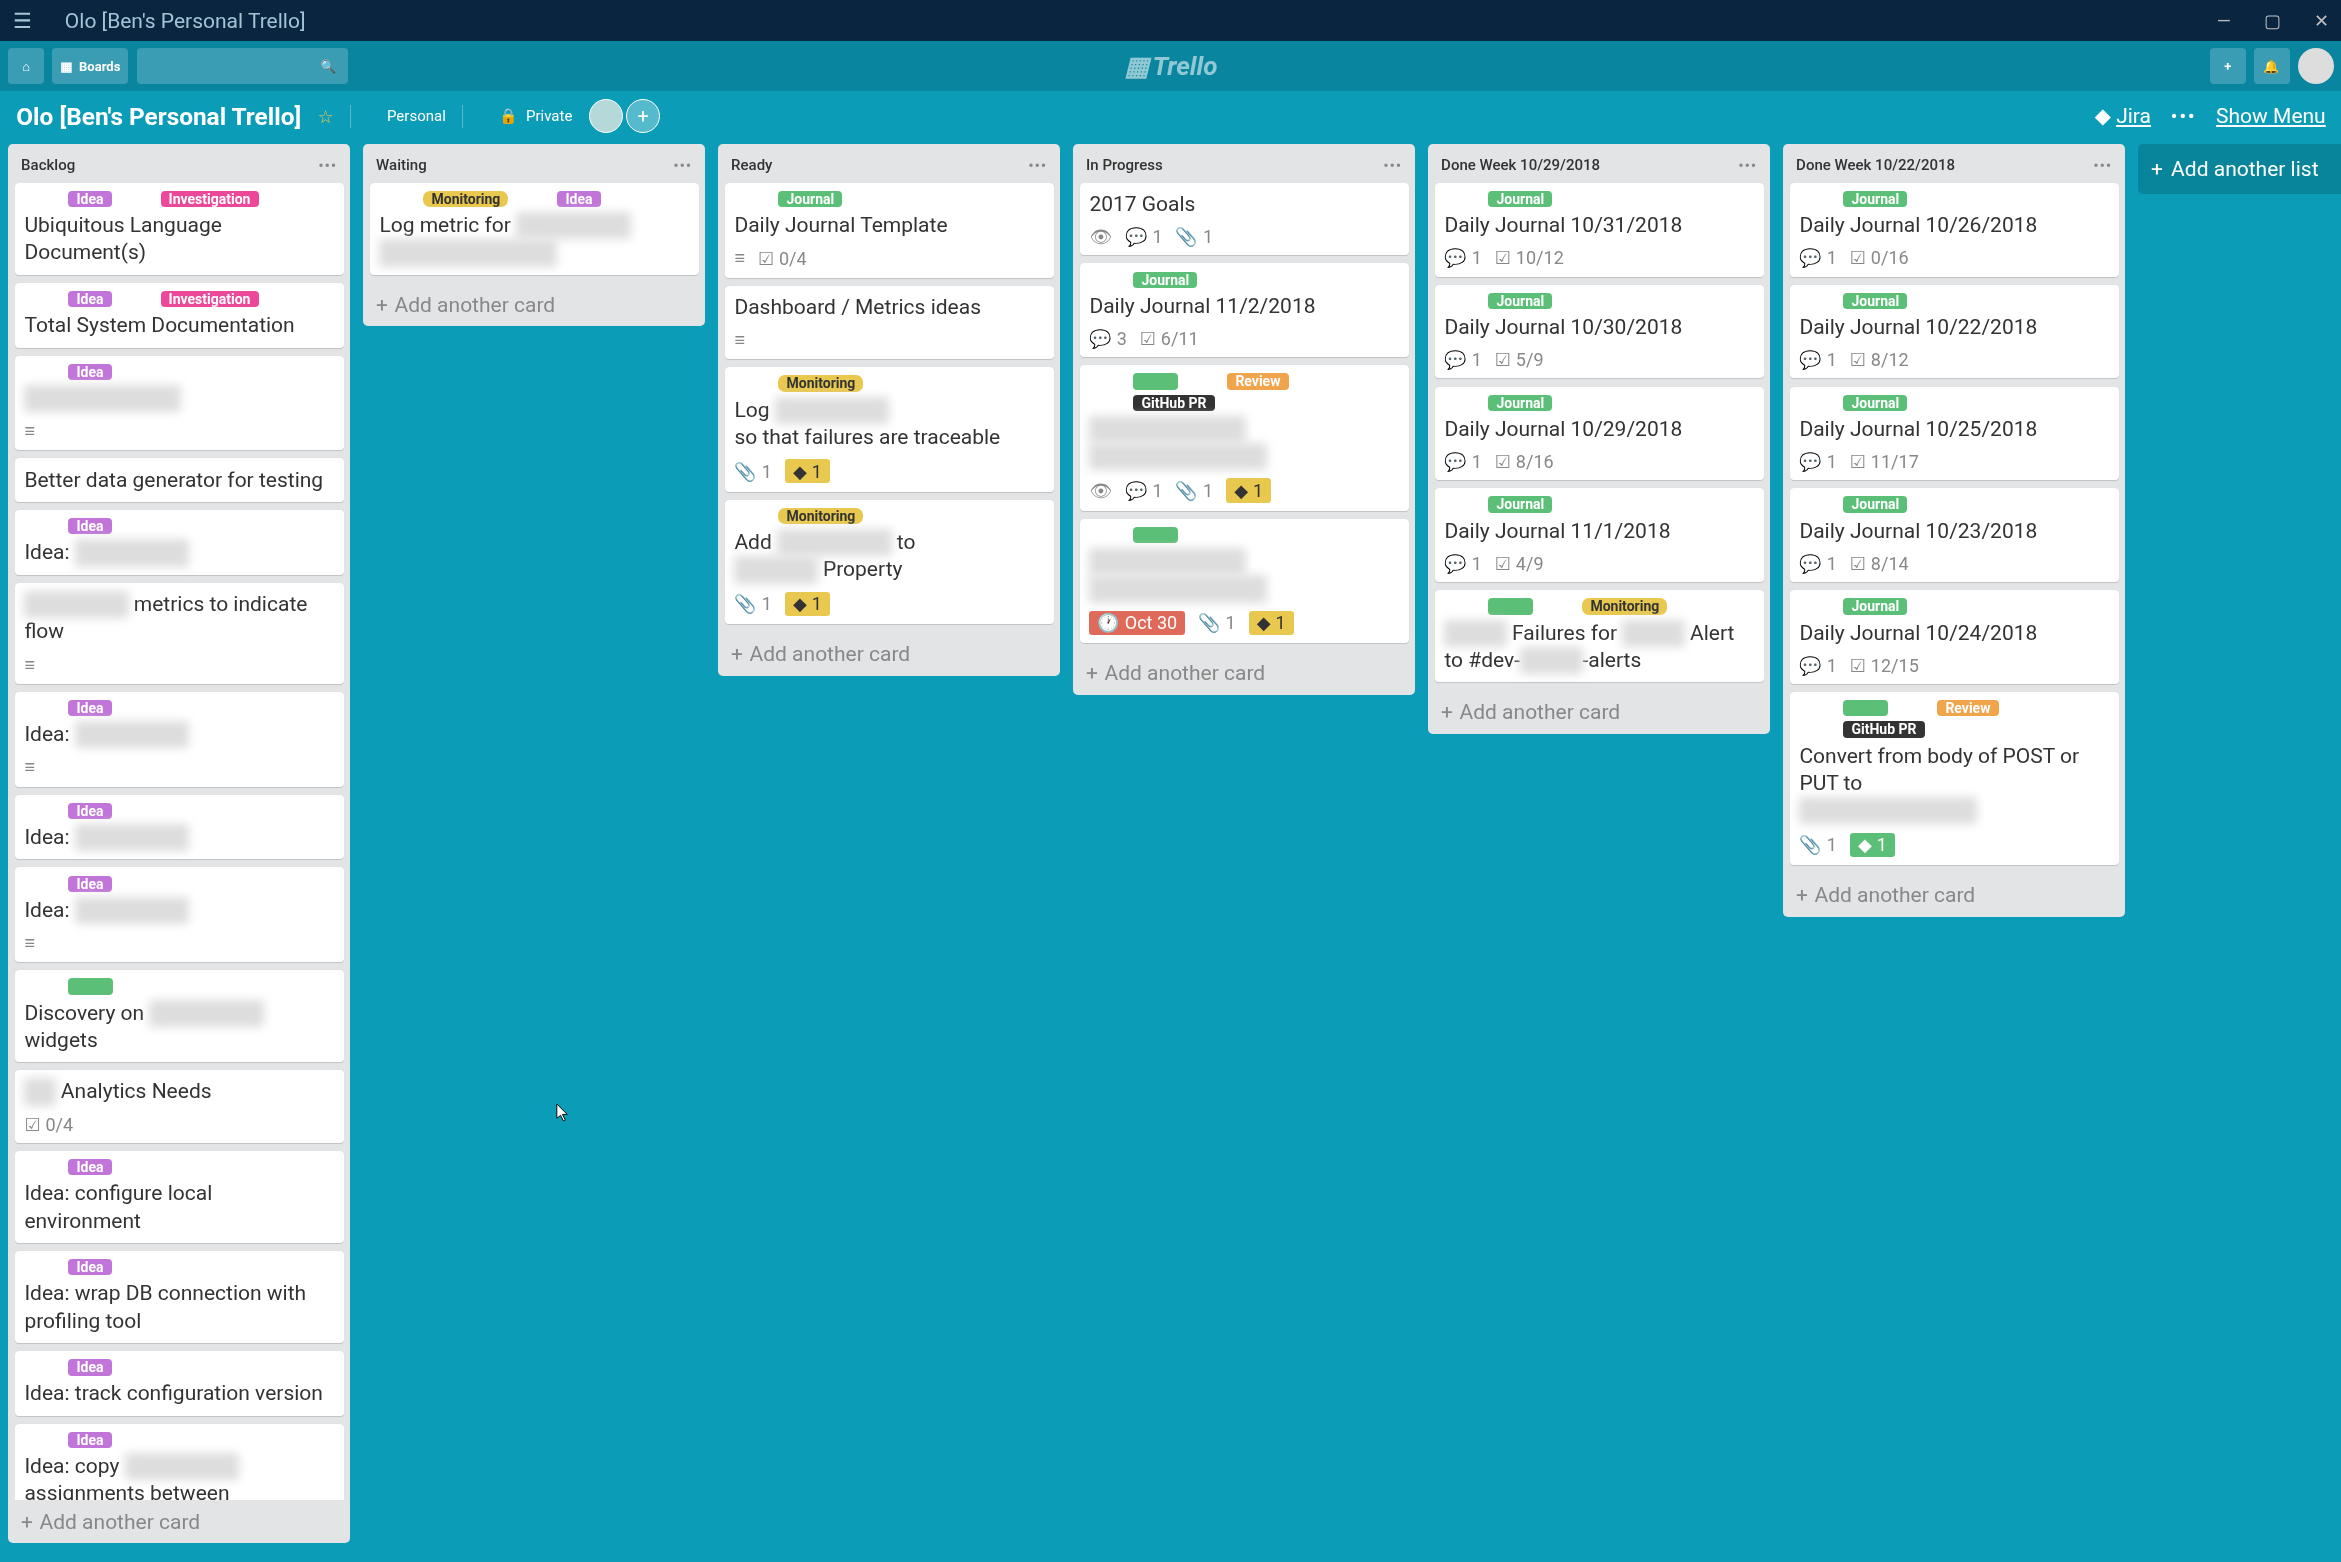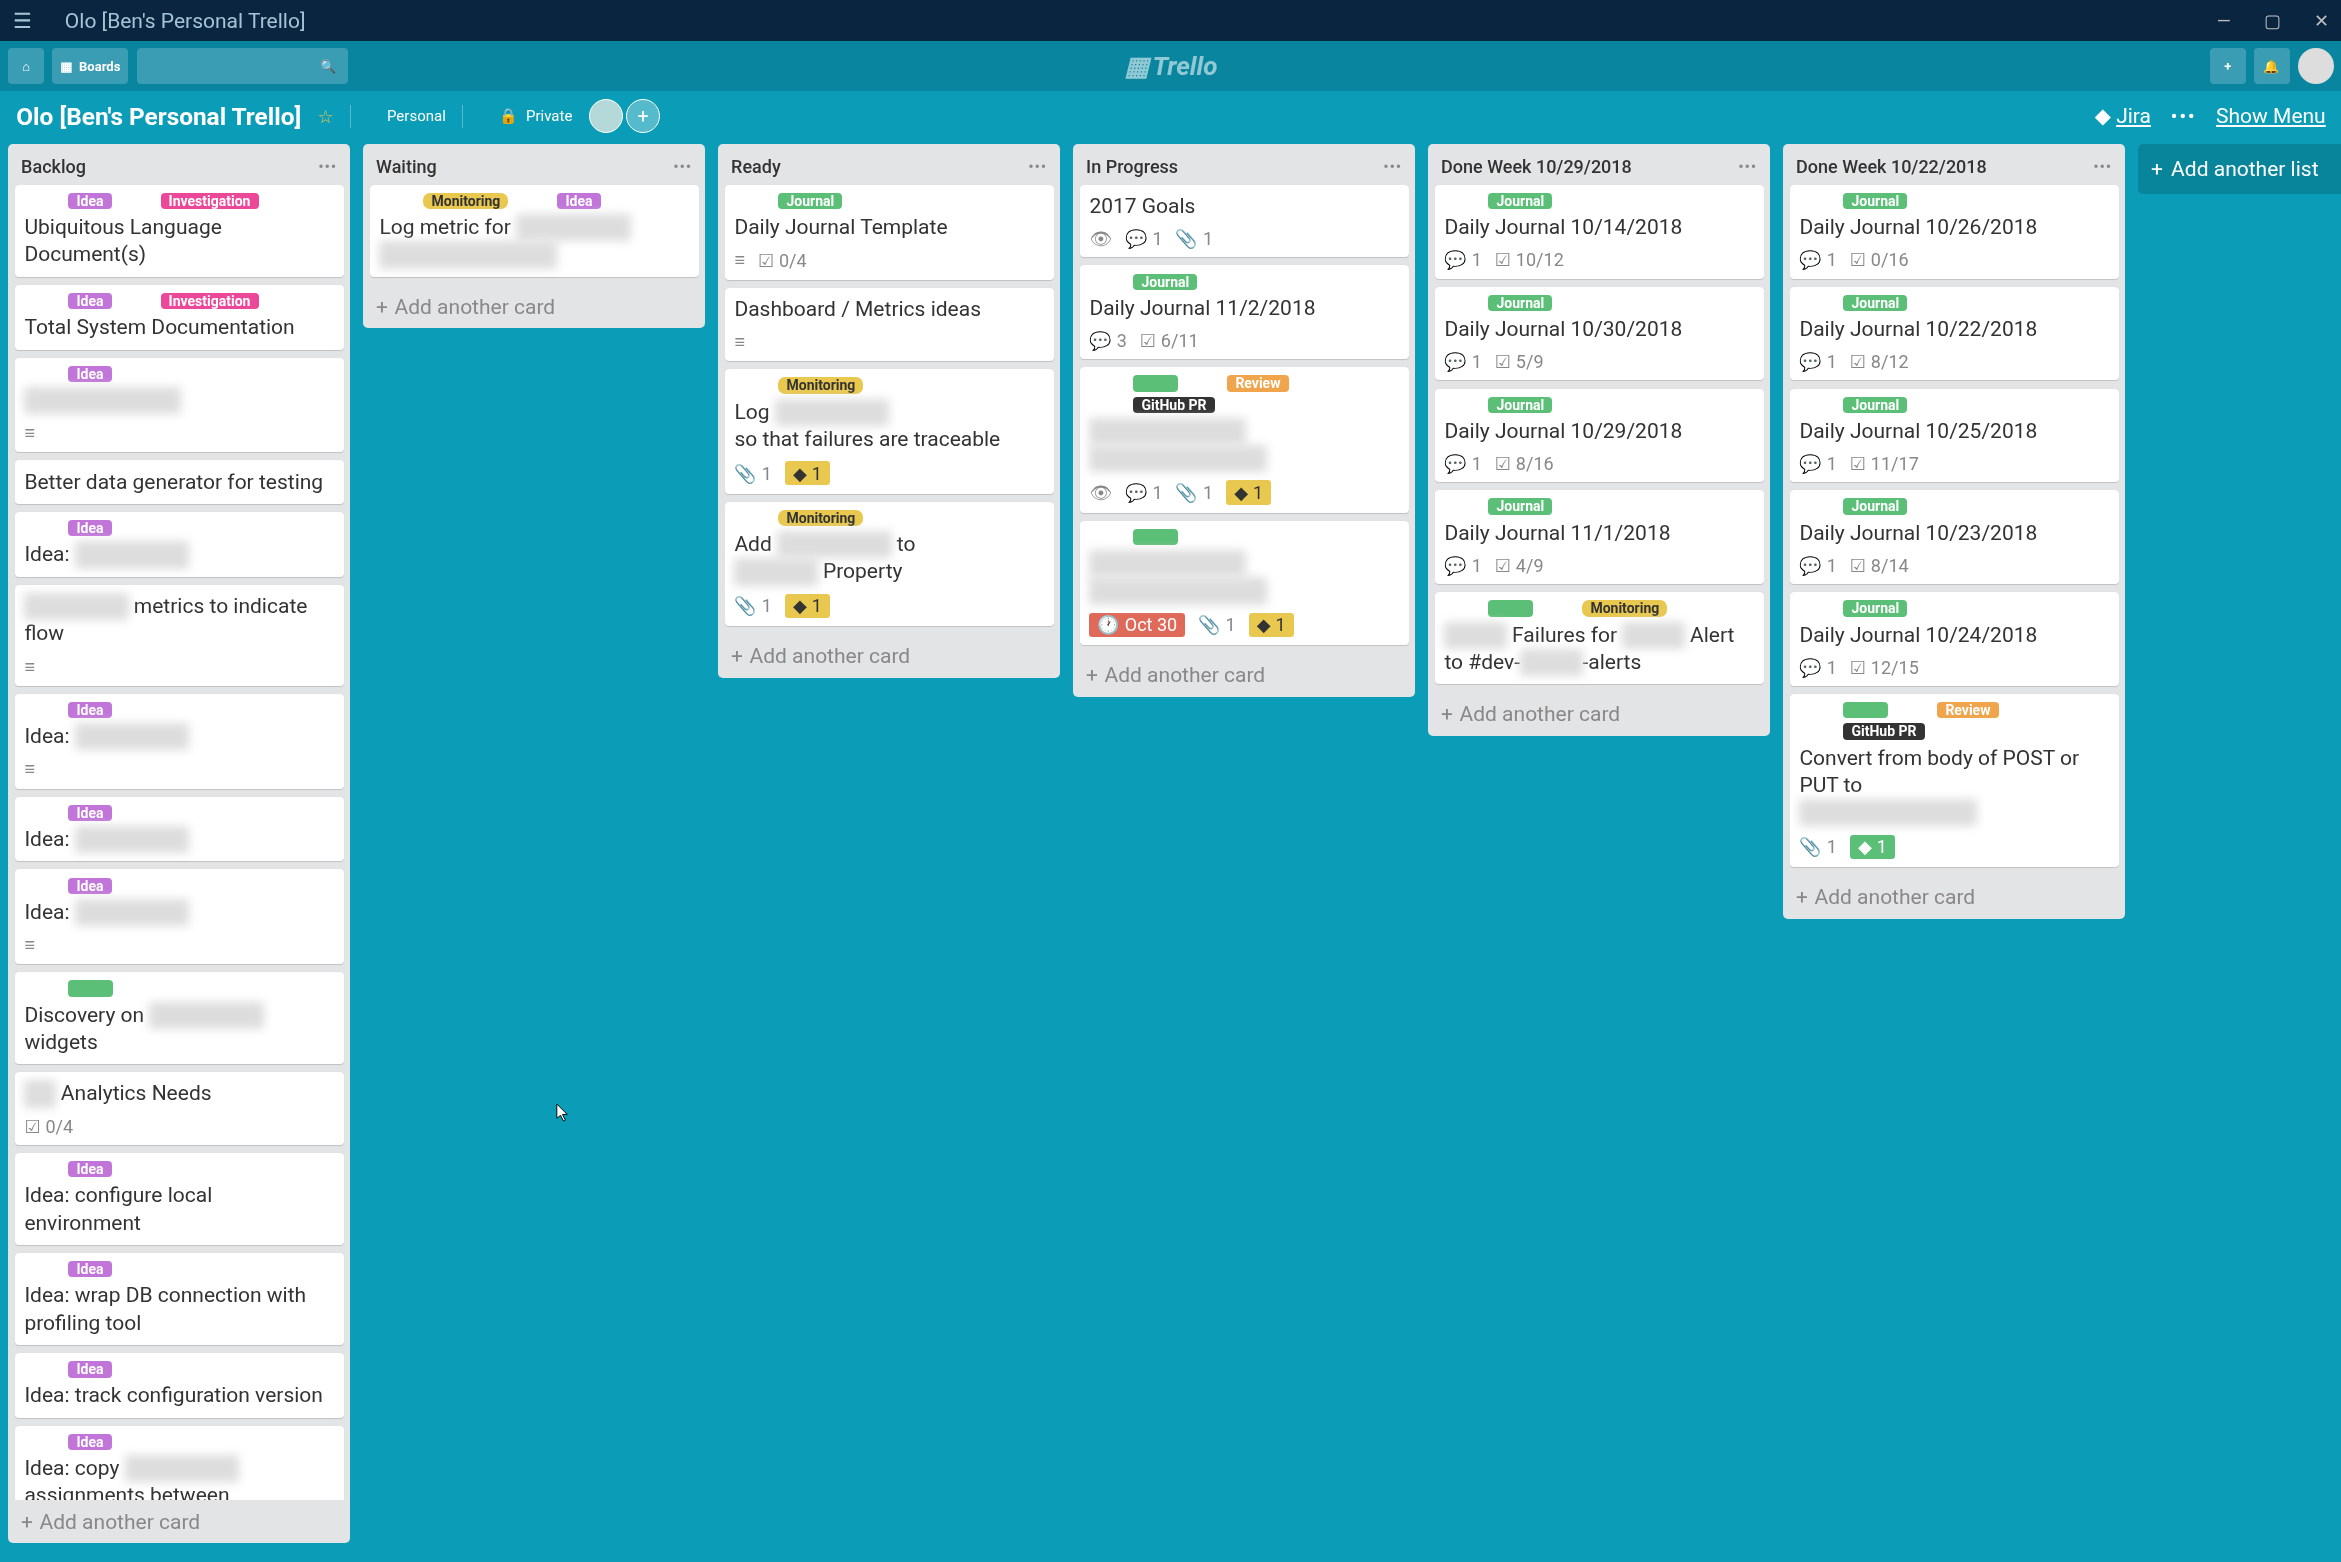--- a/index.html
+++ b/index.html
@@ -27,21 +27,21 @@
 .boardheader .avatar { width: 34px; height: 34px; border-radius: 50%; background: #b5d8d8; border: 1.6px solid #fff; position: relative; }
 .boardheader .avatar.plus { background: rgba(255,255,255,0.3); color: #fff; display: flex; align-items: center; justify-content: center; font-size: 19.5px; }
 .boardheader .rightmeta { margin-left: auto; display: flex; align-items: center; gap: 19.5px; color: #fff; font-size: 21px; }
 .boardheader .rightmeta a { color: #fff; text-decoration: underline; }
 .boardheader .dots { letter-spacing: 1.6px; }
 
 .boardcanvas { padding: 3.3px 8.1px; display: flex; gap: 13px; align-items: flex-start; height: calc(100% - 141px); overflow-x: auto; }
 
 .list { background: #e3e4e6; border-radius: 4.9px; width: 342px; flex-shrink: 0; display: flex; flex-direction: column; max-height: 1399px; }
 .list-header { padding: 11.4px 13px 8.1px; display: flex; align-items: center; }
-.list-header .name { font-size: 18px; font-weight: 500; color: #333; flex: 1; }
+.list-header .name { font-size: 15px; font-weight: 500; color: #333; flex: 1; }
 .list-header .menu { color: #888; font-size: 16.3px; letter-spacing: 0.8px; cursor: pointer; }
 .list-cards { padding: 0 6.5px; overflow-y: auto; flex: 1; }
 .list-footer { padding: 9.8px 13px; color: #888; font-size: 21px; cursor: pointer; display: flex; align-items: center; gap: 6.5px; }
 
 .card { background: #fff; border-radius: 4.1px; margin-bottom: 8.1px; padding: 8.1px 9.8px; box-shadow: 0 0.8px 0.8px rgba(0,0,0,0.15); cursor: pointer; }
 .labels { display: flex; gap: 4.9px; flex-wrap: wrap; margin-bottom: 4.9px; }
 .label { height: 16.3px; border-radius: 4.1px; padding: 0 8.1px; color: #fff; font-size: 14px; font-weight: bold; line-height: 16.3px; margin-left: 44px; }
 .label.idea { background: #c175d9; }
 .label.investigation { background: #ec4899; }
 .label.journal { background: #5bbf77; }
@@ -362,21 +362,21 @@
     <div class="list">
       <div class="list-header">
         <span class="name">Done Week 10/29/2018</span>
         <span class="menu">•••</span>
       </div>
       <div class="list-cards">
         <div class="card">
           <div class="labels">
             <span class="label journal">Journal</span>
           </div>
-          <div class="card-title">Daily Journal 10/14/2018</div>
+          <div class="card-title">Daily Journal 10/31/2018</div>
           <div class="card-badges">
             <span class="badge"><span>💬</span> 1</span>
             <span class="badge"><span>☑</span> 10/12</span>
           </div>
         </div>
         <div class="card">
           <div class="labels">
             <span class="label journal">Journal</span>
           </div>
           <div class="card-title">Daily Journal 10/30/2018</div>

